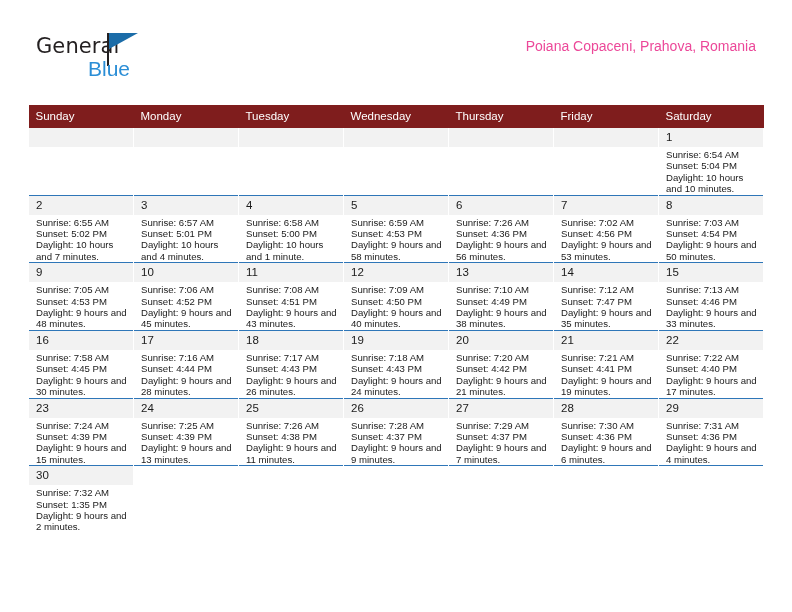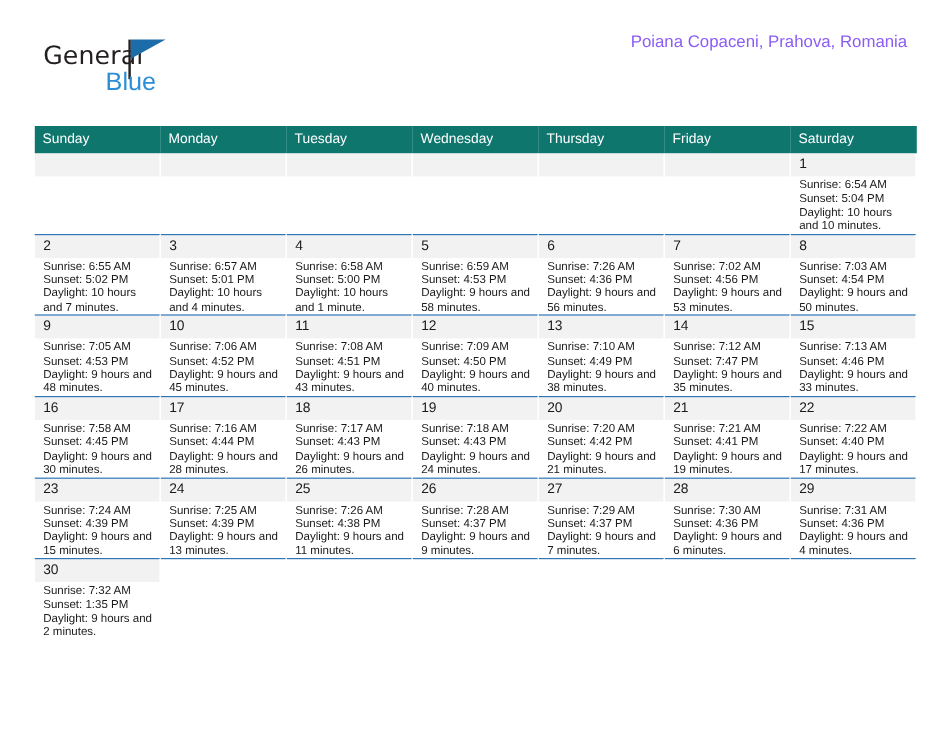--- a/index.html
+++ b/index.html
@@ -80,38 +80,38 @@
     text-align: right;
   }
   .cal-title {
     font-size: 27px;
     line-height: 32px;
     font-weight: normal;
     color: #1a1a1a;
     white-space: nowrap;
   }
   .cal-subtitle {
-    margin-top: 0;
+    margin-top: 12px;
     font-size: 14px;
     line-height: 16px;
-    color: #8b5cf6;
+    color: #ec4899;
     white-space: nowrap;
   }
 
   
   .calendar {
     position: absolute;
     left: 28px;
     top: 105px;
     width: 736px;
     border-collapse: collapse;
     table-layout: fixed;
   }
   .calendar th {
-    background: #0f766e;
+    background: #7f1d1d;
     color: #ffffff;
     font-size: 11.5px;
     font-weight: normal;
     text-align: left;
     padding: 5px 0 6px 7px;
     height: 12px;
     border: none;
   }
   .calendar td {
     vertical-align: top;

